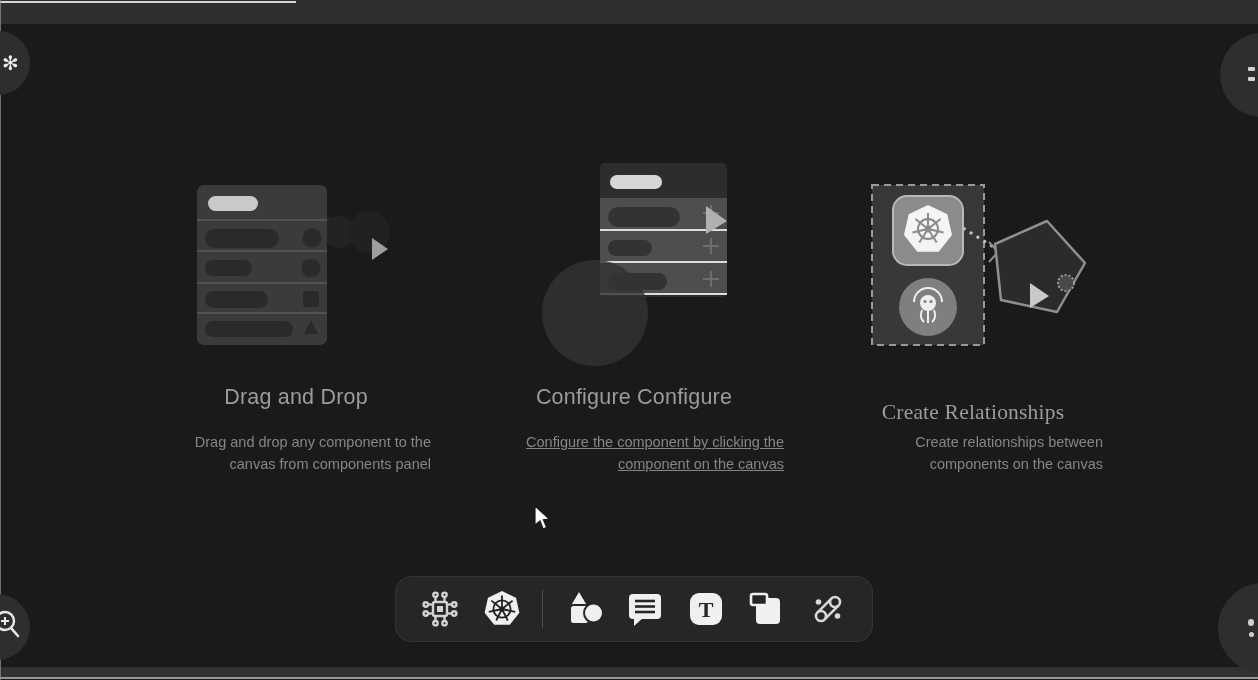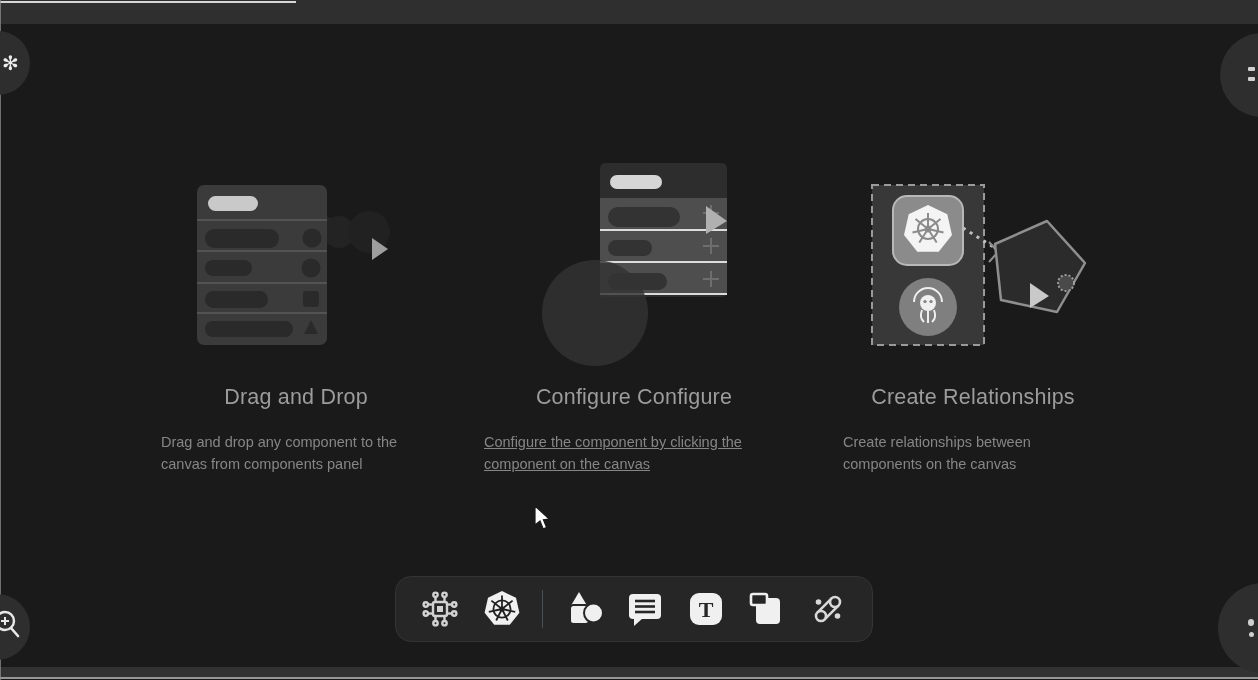--- a/index.html
+++ b/index.html
@@ -12,21 +12,21 @@
   .bottombar{position:absolute;left:0;top:667px;width:1258px;height:10px;background:#323233;}
   .bottom-line{position:absolute;left:0;top:677px;width:1258px;height:2px;background:#979797;}
 
   
   .edge-btn{position:absolute;border-radius:50%;background:#2e2e2f;z-index:2;cursor:pointer;}
   .edge-btn .glyph{position:absolute;color:#ededed;font-size:20px;line-height:1;}
   .mini-mark{position:absolute;background:#cfcfcf;border-radius:1px;}
 
   
   .card-title{position:absolute;text-align:center;color:#9c9c9c;font-size:21.5px;letter-spacing:.2px;}
-  .card-desc{position:absolute;text-align:left;color:#868686;font-size:14.5px;line-height:22px;}
+  .card-desc{position:absolute;text-align:right;color:#868686;font-size:14.5px;line-height:22px;}
 
   .ill{position:absolute;}
 
   
   .toolbar{position:absolute;left:395px;top:576px;width:478px;height:66px;background:#262626;
            border:1px solid #343434;border-radius:16px;box-sizing:border-box;
            display:flex;align-items:center;justify-content:space-between;padding:0 24px;z-index:3;}
   .tb-icon{width:40px;height:40px;display:flex;align-items:center;justify-content:center;cursor:pointer;}
   .tb-divider{width:1px;height:38px;background:#4a4f57;}
 
@@ -158,21 +158,21 @@
 
     <polygon points="180,133 180,158 199,146" fill="#c9c9c9"></polygon>
   </svg>
 
   <div class="card-title" style="left:156px;top:385px;width:280px;">Drag and Drop</div>
   <div class="card-desc" style="left:161px;top:431px;width:270px;">Drag and drop any component to the canvas from components panel</div>
 
   <div class="card-title" style="left:484px;top:385px;width:300px;">Configure Configure</div>
   <div class="card-desc" style="left:484px;top:431px;width:300px;text-decoration:underline;">Configure the component by clicking the component on the canvas</div>
 
-  <div class="card-title" style="left:823px;top:385px;width:300px;">Create Relationships</div>
+  <div class="card-title" style="left:823px;top:400px;width:300px;font-family:Liberation Serif, serif;">Create Relationships</div>
   <div class="card-desc" style="left:843px;top:431px;width:260px;">Create relationships between components on the canvas</div>
 
   <div class="toolbar">
 
     <div class="tb-icon">
       <svg width="38" height="38">
         <g stroke="#d2d2d2" stroke-width="2.4" fill="none">
           <rect x="12" y="12" width="14" height="14" rx="2"></rect>
           <line x1="14.5" y1="12" x2="14.5" y2="7"></line>
             <line x1="23.5" y1="12" x2="23.5" y2="7"></line>

